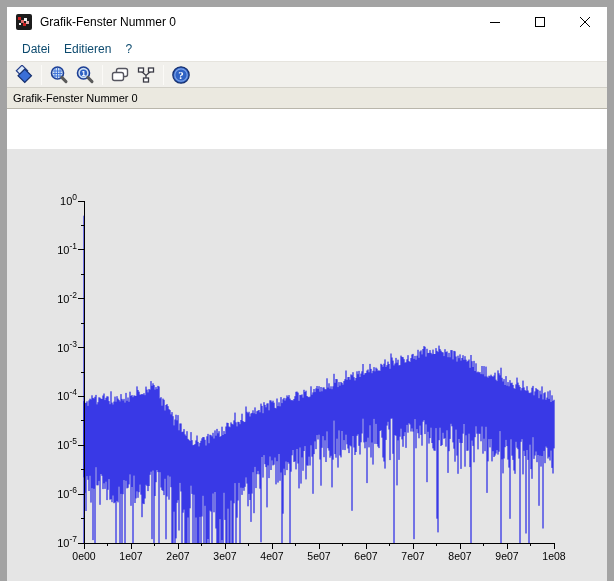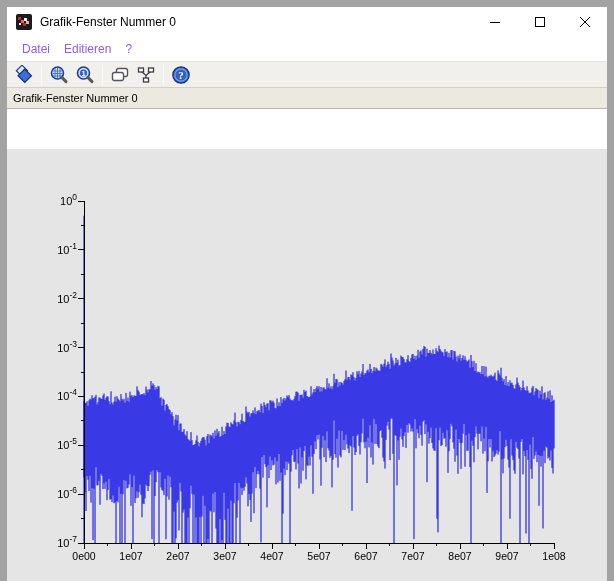--- a/index.html
+++ b/index.html
@@ -7,21 +7,21 @@
   body{font-family:"Liberation Sans",sans-serif;width:614px;height:581px;overflow:hidden;}
   .window{width:614px;height:581px;border:7px solid #a3a3a3;display:flex;flex-direction:column;background:#fff;}
   
   .titlebar{height:30px;display:flex;align-items:center;background:#ffffff;flex:0 0 auto;}
   .titlebar .appicon{width:16px;height:16px;margin-left:9px;margin-right:8px;flex:0 0 auto;}
   .titlebar .title{font-size:12px;color:#000;white-space:nowrap;}
   .win-controls{margin-left:auto;display:flex;height:30px;}
   .win-btn{width:45px;height:30px;display:flex;align-items:center;justify-content:center;background:transparent;border:none;padding:0;cursor:default;}
   
   .menubar{height:24px;display:flex;align-items:center;background:#ffffff;padding-left:8px;flex:0 0 auto;}
-  .menu-item{font-size:12px;color:#8b5cf6;padding:3px 7px;white-space:nowrap;}
+  .menu-item{font-size:12px;color:#0c4a6e;padding:3px 7px;white-space:nowrap;}
   
   .toolbar{height:27px;background:#f1f0ec;border-top:1px solid #e6e4de;border-bottom:1px solid #d2d0c8;display:flex;align-items:center;padding-left:4px;flex:0 0 auto;}
   .tool-btn{width:26px;height:24px;display:flex;align-items:center;justify-content:center;background:transparent;border:1px solid transparent;padding:0;}
   .tool-sep{width:1px;height:20px;background:#c7c5be;margin:0 4px;border-right:1px solid #fbfaf7;}
   
   .infobar{height:21px;background:#ebe9e0;border-bottom:1px solid #b9b6ab;display:flex;align-items:center;padding-left:6px;flex:0 0 auto;}
   .infobar span{font-size:11px;color:#000;}
   
   .canvas{height:471px;background:#e5e5e5;position:relative;flex:0 0 auto;margin-top:40px;}
   

